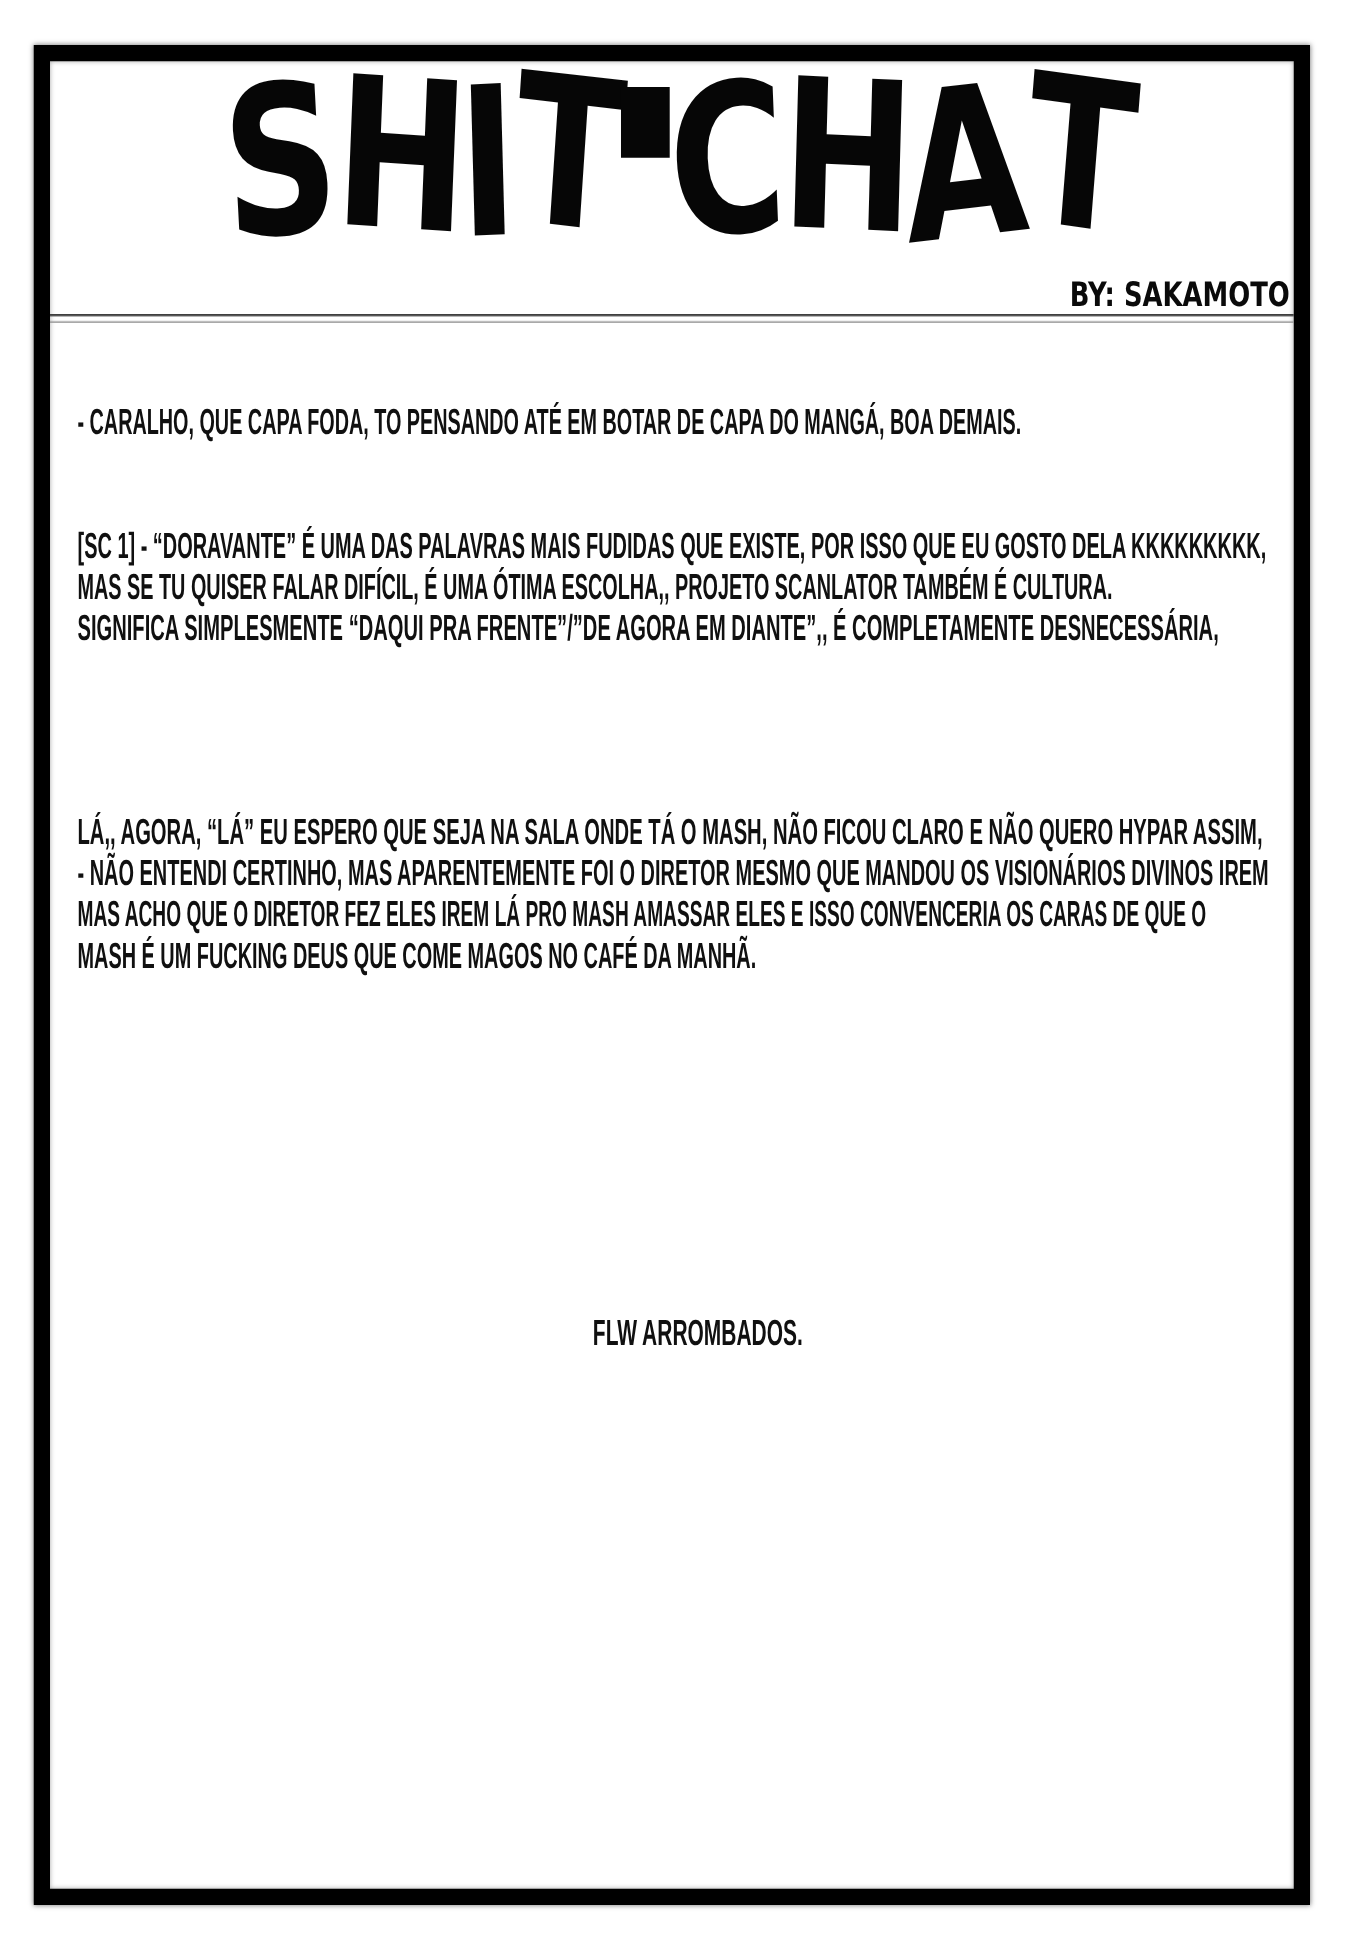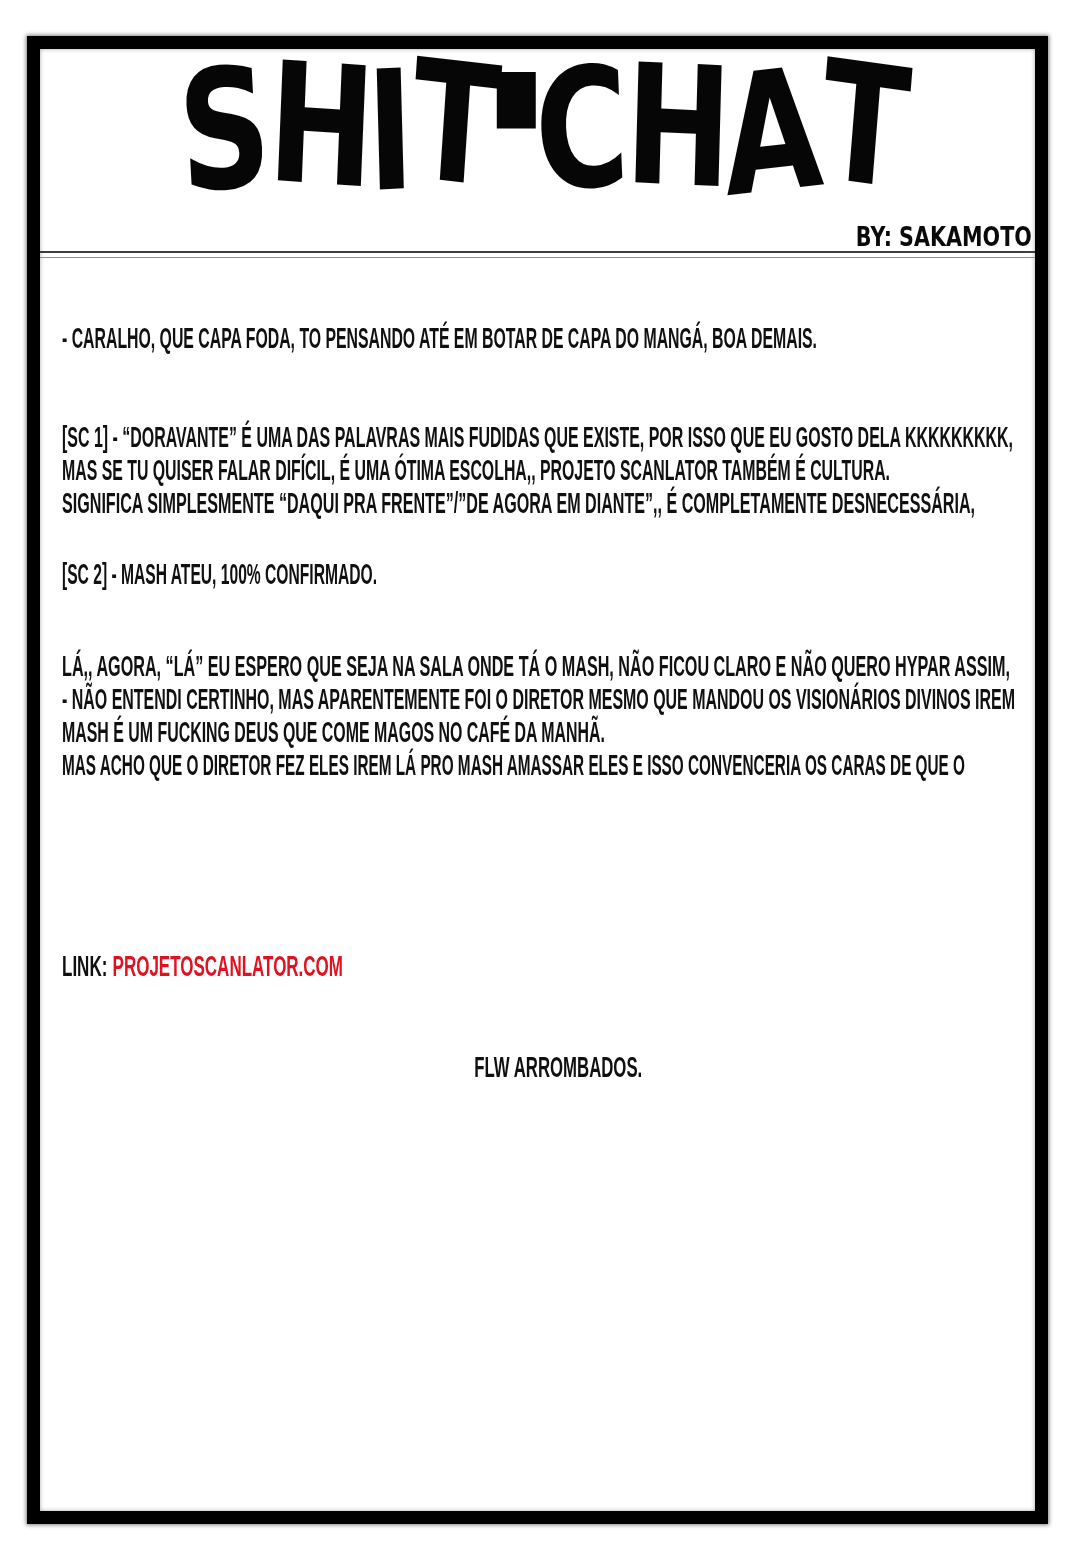--- a/index.html
+++ b/index.html
@@ -76,33 +76,27 @@
   <div class="para" style="top:322px">
     <span class="line fitline" style="transform: scaleX(0.545748);">- CARALHO, QUE CAPA FODA, TO PENSANDO ATÉ EM BOTAR DE CAPA DO MANGÁ, BOA DEMAIS.</span>
   </div>
 
   <div class="para" style="top:421px">
     <span class="line-block"><span class="line fitline" style="transform: scaleX(0.550079);">[SC 1] - “DORAVANTE” É UMA DAS PALAVRAS MAIS FUDIDAS QUE EXISTE, POR ISSO QUE EU GOSTO DELA KKKKKKKKK,</span></span>
     <span class="line-block"><span class="line fitline" style="transform: scaleX(0.546726);">MAS SE TU QUISER FALAR DIFÍCIL, É UMA ÓTIMA ESCOLHA,, PROJETO SCANLATOR TAMBÉM É CULTURA.</span></span>
     <span class="line-block"><span class="line fitline" style="transform: scaleX(0.555543);">SIGNIFICA SIMPLESMENTE “DAQUI PRA FRENTE”/”DE AGORA EM DIANTE”,, É COMPLETAMENTE DESNECESSÁRIA,</span></span>
   </div>
 
-  <div class="para" style="top:558px">
-    <span class="line fitline" style="transform: scaleX(0.538577);">[SC 2] - MASH ATEU, 100% CONFIRMADO.</span>
-  </div>
 
   <div class="para" style="top:650px">
     <span class="line-block"><span class="line fitline" style="transform: scaleX(0.557524);">LÁ,, AGORA, “LÁ” EU ESPERO QUE SEJA NA SALA ONDE TÁ O MASH, NÃO FICOU CLARO E NÃO QUERO HYPAR ASSIM,</span></span>
     <span class="line-block"><span class="line fitline" style="transform: scaleX(0.550385);">- NÃO ENTENDI CERTINHO, MAS APARENTEMENTE FOI O DIRETOR MESMO QUE MANDOU OS VISIONÁRIOS DIVINOS IREM</span></span>
+    <span class="line-block"><span class="line fitline" style="transform: scaleX(0.52837);">MAS ACHO QUE O DIRETOR FEZ ELES IREM LÁ PRO MASH AMASSAR ELES E ISSO CONVENCERIA OS CARAS DE QUE O</span></span>
     <span class="line-block"><span class="line fitline" style="transform: scaleX(0.548606);">MASH É UM FUCKING DEUS QUE COME MAGOS NO CAFÉ DA MANHÃ.</span></span>
-    <span class="line-block"><span class="line fitline" style="transform: scaleX(0.52837);">MAS ACHO QUE O DIRETOR FEZ ELES IREM LÁ PRO MASH AMASSAR ELES E ISSO CONVENCERIA OS CARAS DE QUE O</span></span>
   </div>
 
 
-  <div class="para" style="top:950px">
-    <span class="line fitline" style="transform: scaleX(0.586046);"><span class="link-label">LINK:</span><span class="link-url">PROJETOSCANLATOR.COM</span></span>
-  </div>
 
   <div class="para footer-row" style="top:1051px">
     <span class="line fitline fit-center" style="transform: scaleX(0.578282);">FLW ARROMBADOS.</span>
   </div>
 
 </div>
 
 </body></html>

